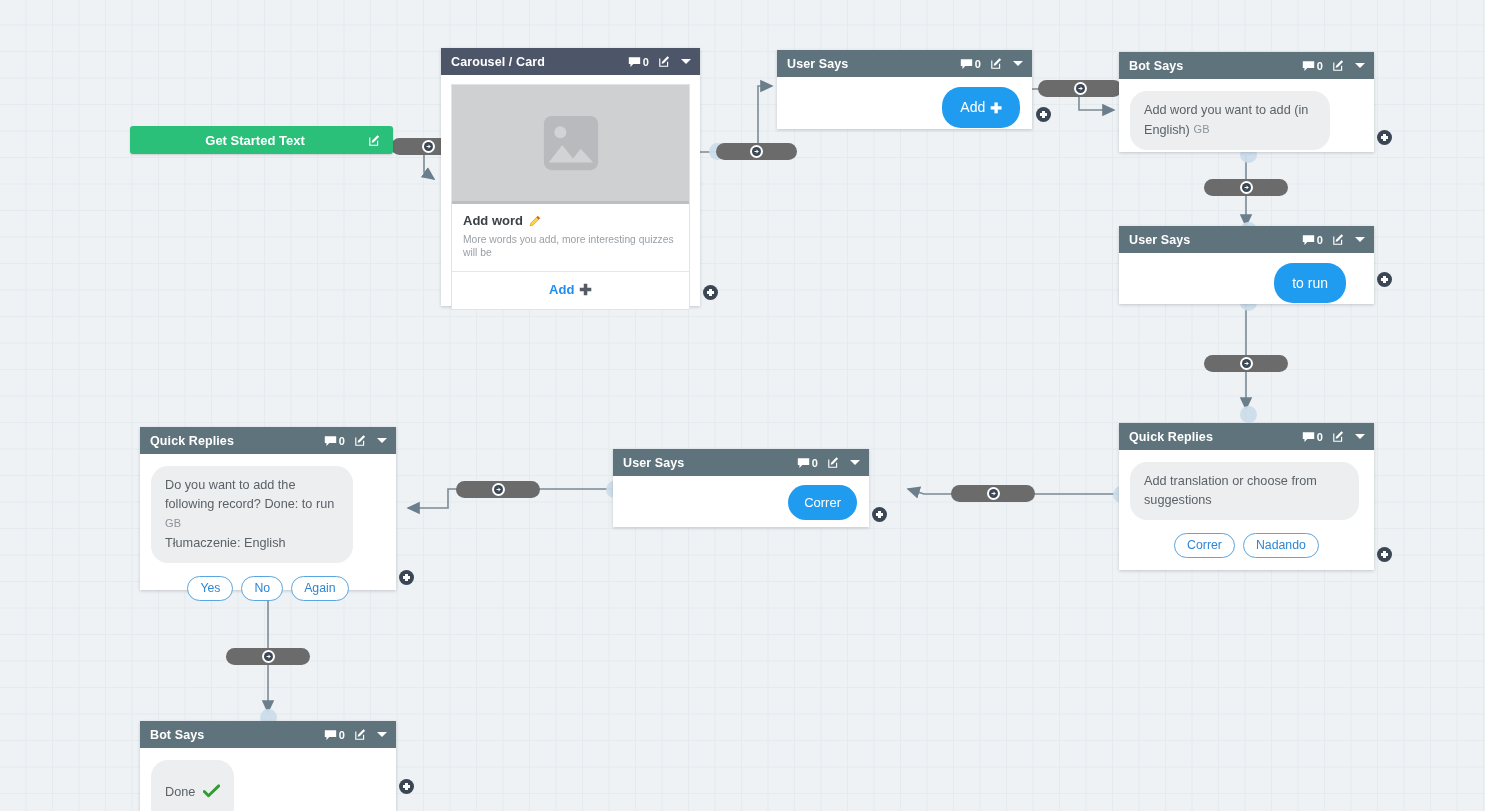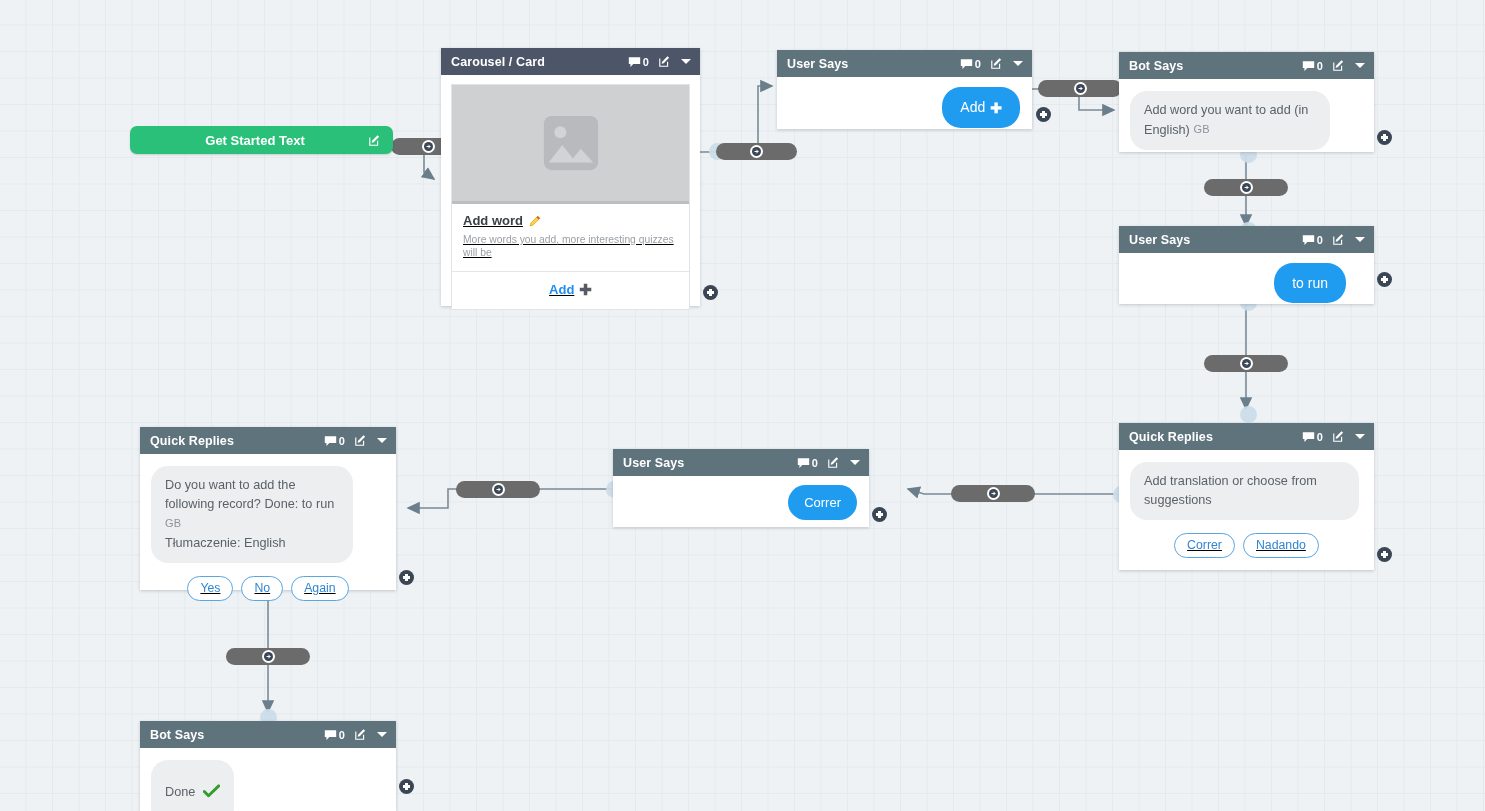--- a/index.html
+++ b/index.html
@@ -66,21 +66,21 @@
     font-weight: bold;
   }
   .cmt svg { display: block; }
   .caret {
     width: 0; height: 0;
     border-left: 5px solid transparent;
     border-right: 5px solid transparent;
     border-top: 5px solid #ffffff;
     margin-left: 1px;
   }
-  .node-body { position: relative; text-decoration: underline; }
+  .node-body { position: relative; }
 
   
   .bot-bubble {
     background: #eceef0;
     border-radius: 17px;
     color: #5a6268;
     font-size: 12.7px;
     line-height: 19px;
     padding: 10px 14px;
     display: inline-block;
@@ -328,21 +328,21 @@
   </div>
   <div class="pill" style="left:226px;top:648px;width:84px;">
     <div class="pill-icon">
       <svg width="9" height="9" viewBox="0 0 10 10">
           <circle cx="5" cy="5" r="5" fill="#3b4654"></circle>
           <path d="M3.2 5h3.3M5.2 3.4L6.7 5 5.2 6.6" stroke="#fff" stroke-width="1.1" fill="none" stroke-linecap="round"></path>
         </svg>
     </div>
   </div>
 
-  <div class="start-btn" style="left:130px;top:126px;width:263px;height:28px;border-radius:7px;">
+  <div class="start-btn" style="left:130px;top:126px;width:263px;height:28px;">
     <span class="start-label">Get Started Text</span>
     <span>
       <svg class="edit-ico" width="13" height="13" viewBox="0 0 16 16" fill="none" stroke="#ffffff" stroke-width="1.4">
         <path d="M2.2 4.2v9.6h9.6V8.4"></path>
           <path d="M7 10.2l6.7-6.7-2-2L5 8.2l-.5 2.5z" fill="#ffffff" stroke="none"></path>
       </svg>
     </span>
   </div>
 
   <div class="node" style="left:441px;top:48px;width:259px;height:258px;">

